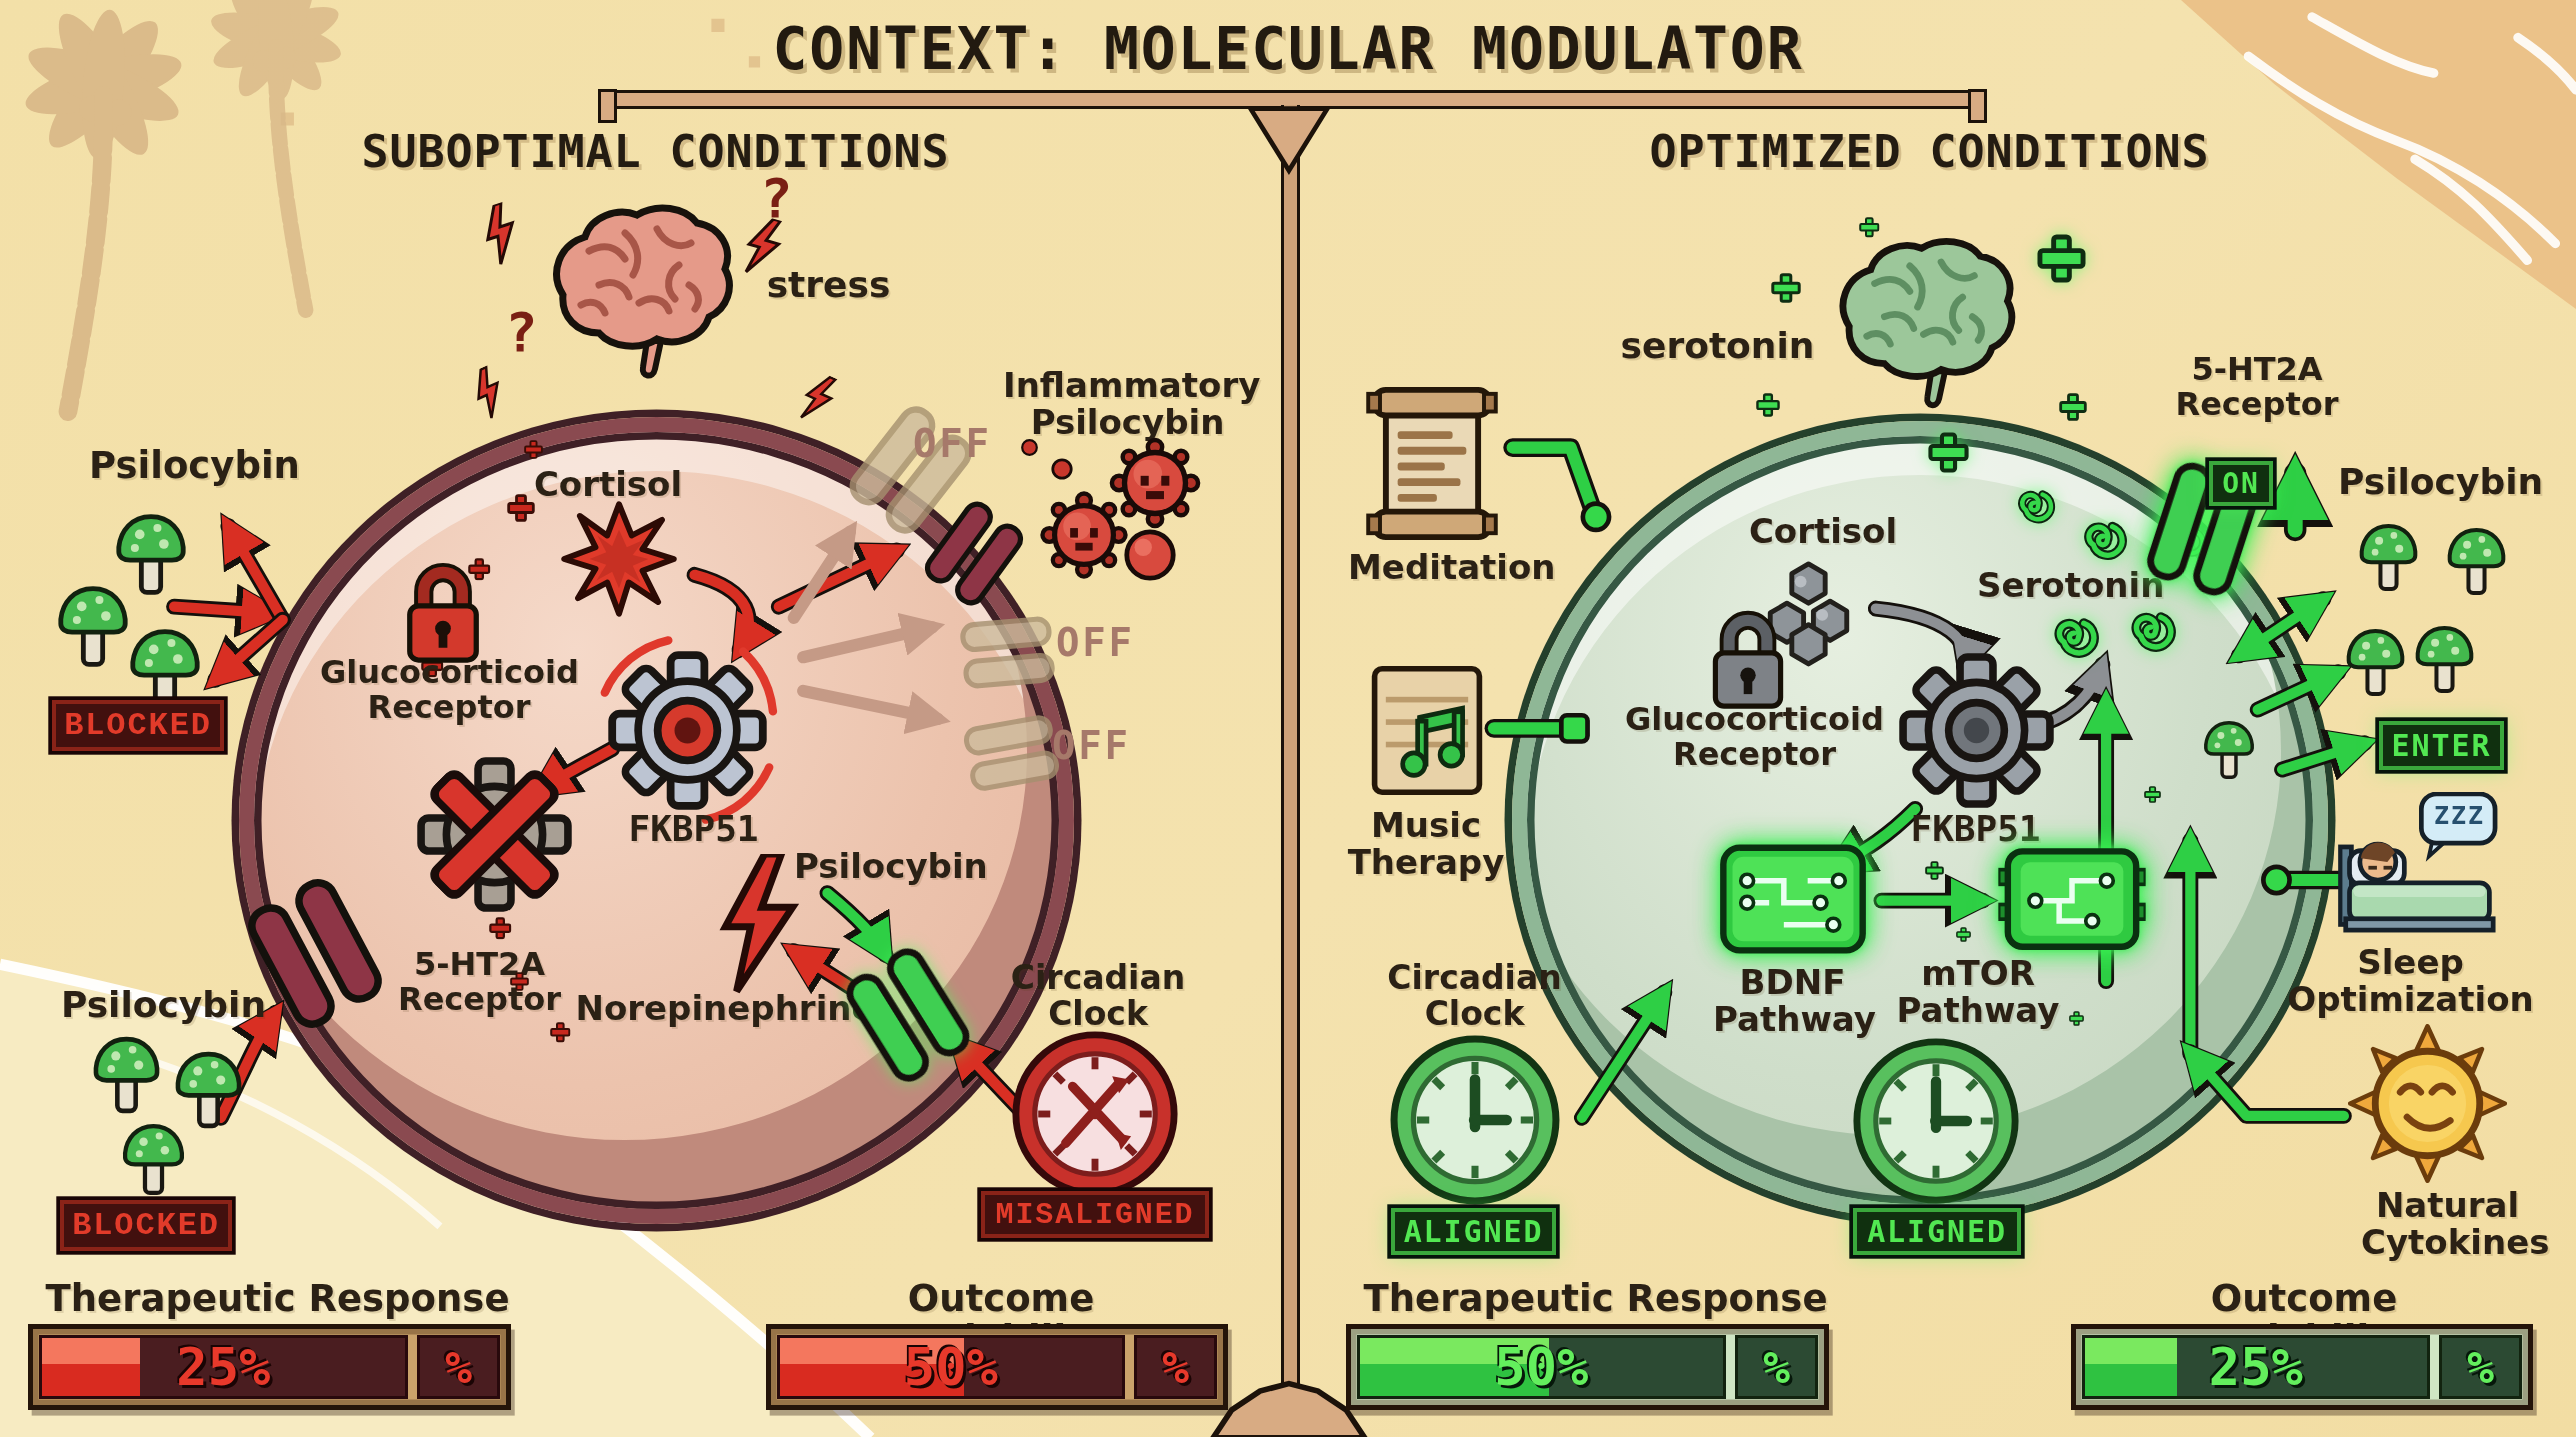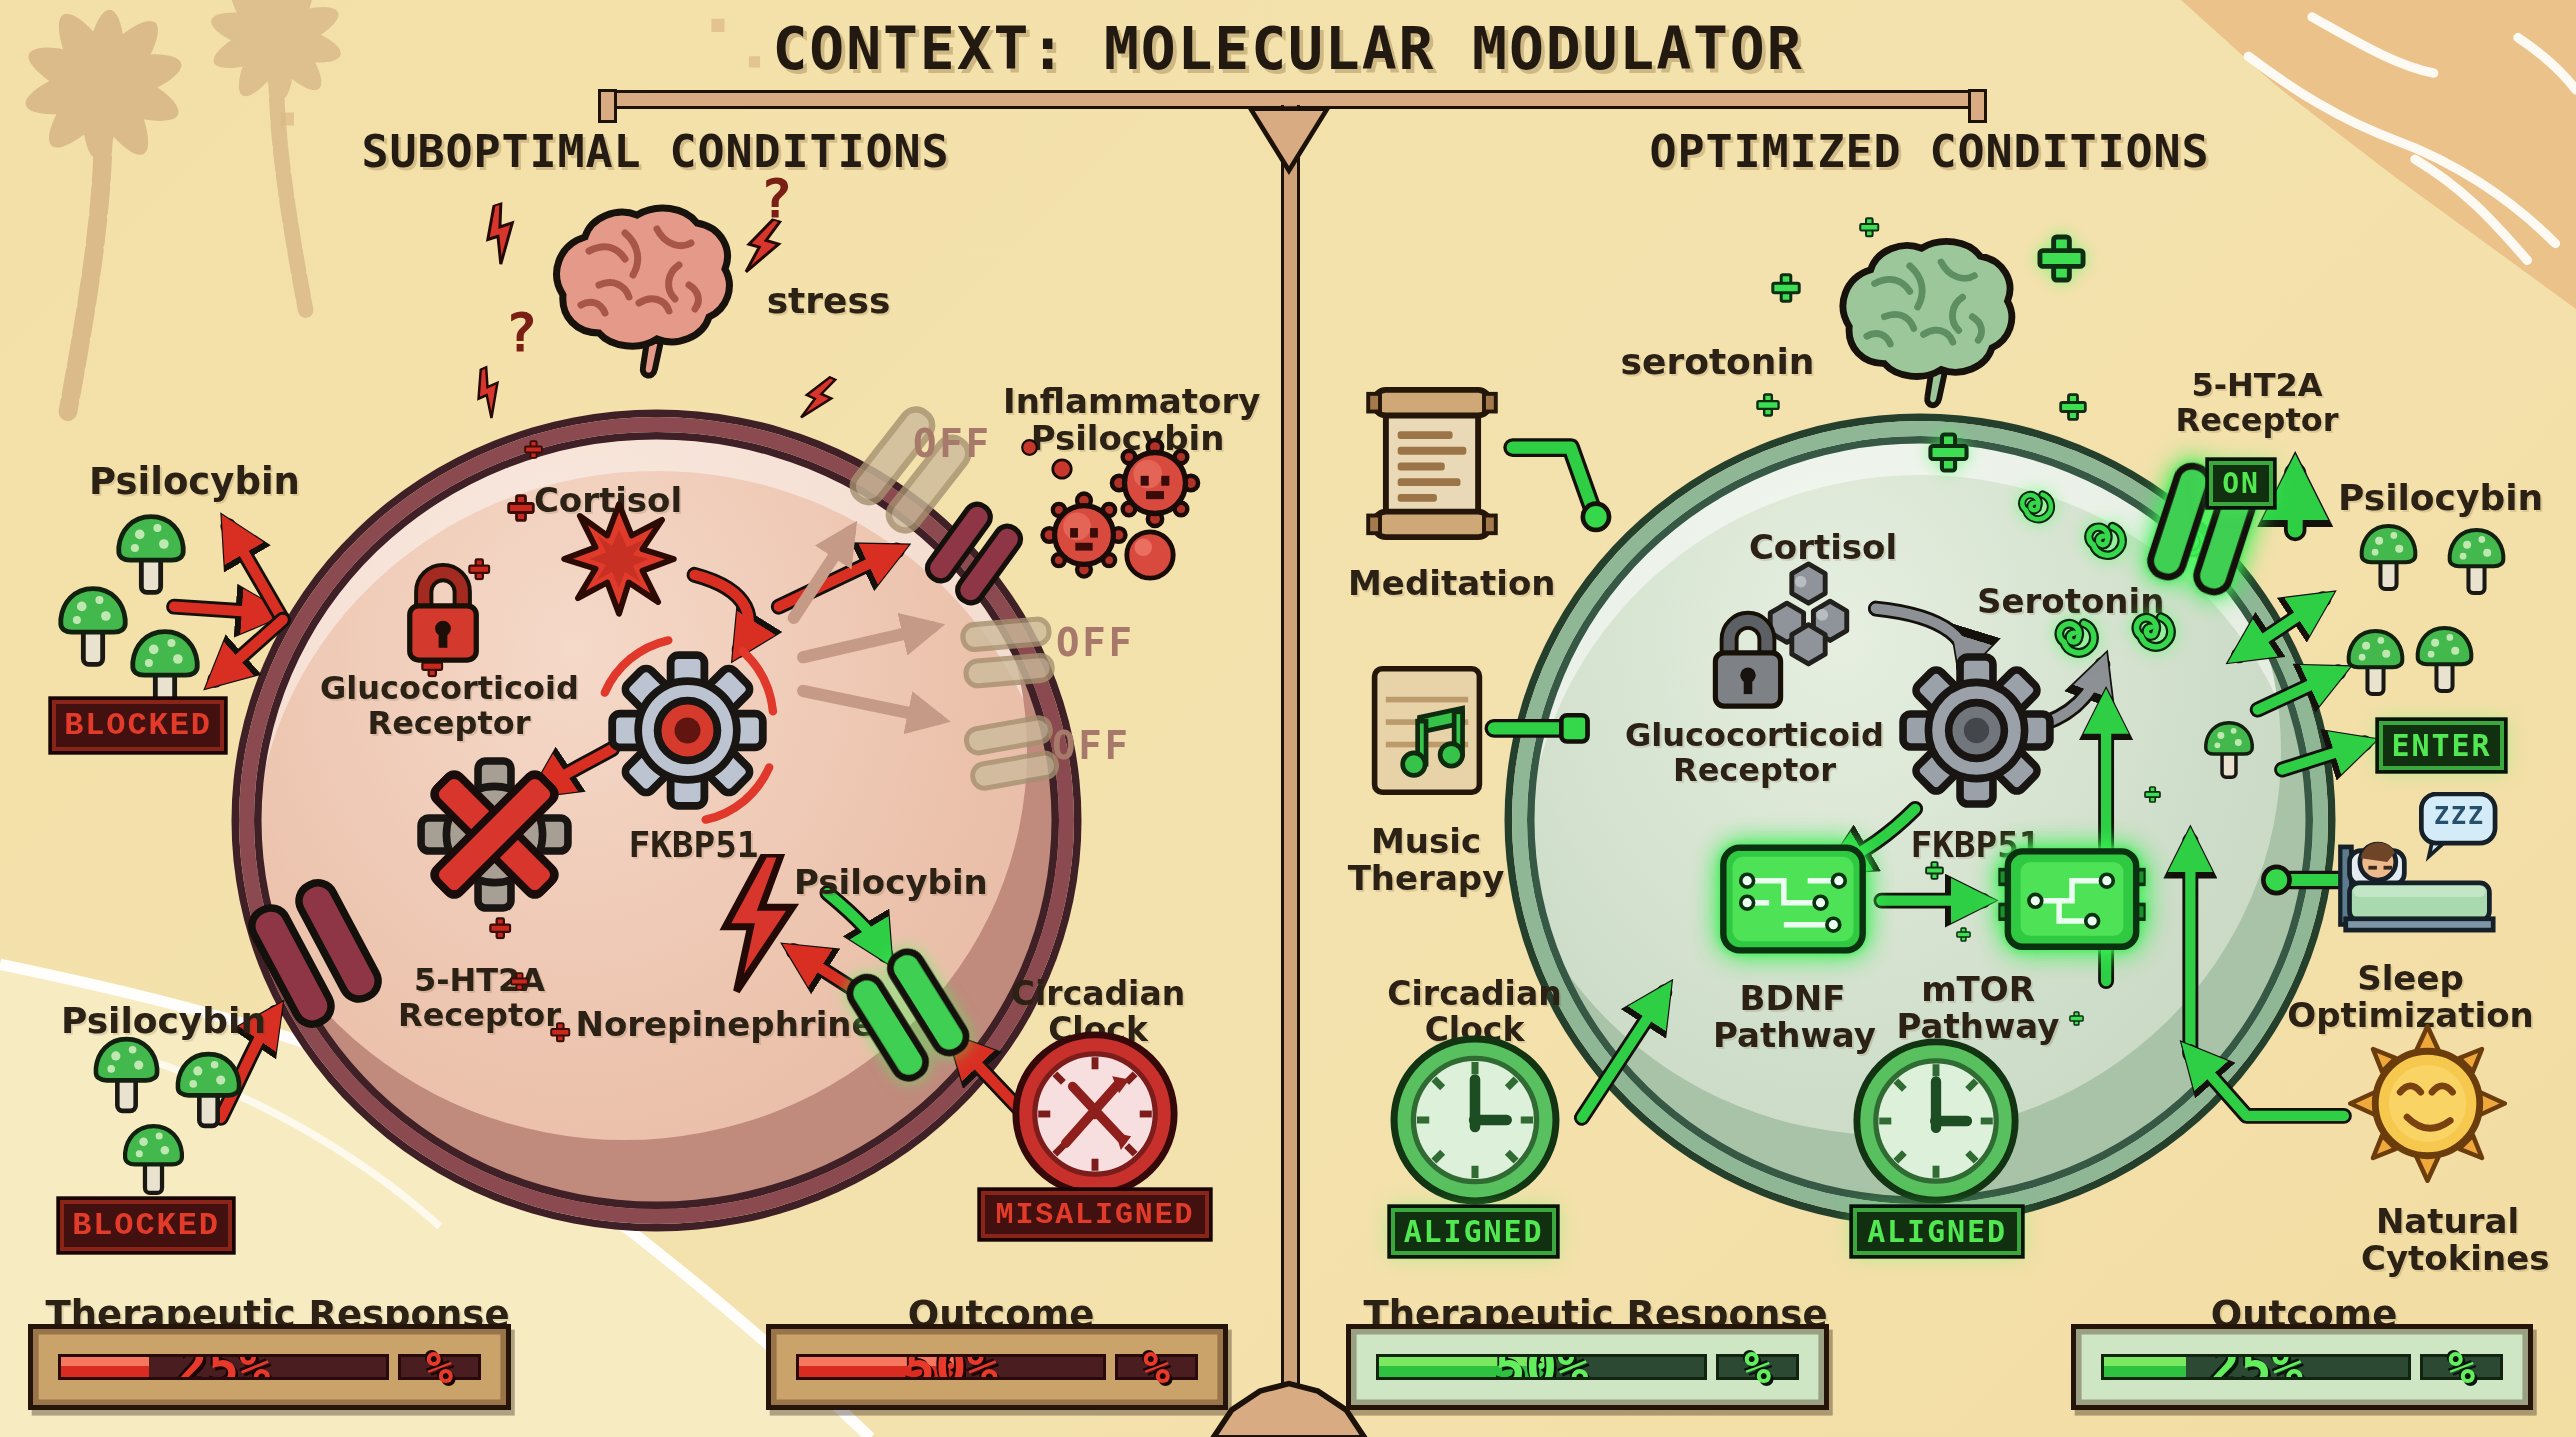--- a/index.html
+++ b/index.html
@@ -1,20 +1,20 @@
 <!DOCTYPE html>
 <html style="font-size:15px"><head>
 <meta charset="utf-8">
 <style>
   html,body{margin:0;padding:0;background:#d8c28c;}
   .stage{position:relative;width:2576px;height:1438px;overflow:hidden;margin:0 auto;
     background:linear-gradient(135deg,#f3e0a8 0%,#f4e2ae 55%,#f2dda3 100%);
     font-family:"DejaVu Sans",sans-serif;}
   .lbl{position:absolute;font:700 34px "DejaVu Sans",sans-serif;color:#2b2115;
-    text-align:center;line-height:1.1;text-shadow:1.9px 1.9px 0 rgba(90,60,20,.15);margin-top:16px;}
+    text-align:center;line-height:1.1;text-shadow:1.9px 1.9px 0 rgba(90,60,20,.15);}
   .mono{font-family:"DejaVu Sans Mono",monospace;}
   .title{position:absolute;left:0;right:0;top:15px;text-align:center;
     font:700 58px "DejaVu Sans Mono",monospace;letter-spacing:1.9px;color:#221a10;
     text-shadow:3.7px 3.7px 0 rgba(120,85,35,.30);}
   .panel-h{position:absolute;top:125px;width:711px;text-align:center;
     font:700 45px "DejaVu Sans Mono",monospace;letter-spacing:0.9px;color:#241c12;
     text-shadow:2.8px 2.8px 0 rgba(120,85,35,.25);}
   .underline{position:absolute;left:610px;top:90px;width:1359px;height:13px;
     background:#d8ab83;border:3.7px solid #1c120a;}
   .underline::before,.underline::after{content:"";position:absolute;top:-3.7px;width:13px;height:28px;
@@ -34,21 +34,21 @@
     box-shadow:0 0 0 7.5px #24402c, inset 0 0 0 7.5px #365844,
       inset -32px -69px 0 #a9c3a8, inset 0 39px 0 rgba(255,255,255,.5);}
   .badge{position:absolute;display:flex;align-items:center;justify-content:center;
     font:700 32px "DejaVu Sans Mono",monospace;letter-spacing:1.9px;border:4.7px solid;box-sizing:border-box;}
   .badge.red{background:#42100e;color:#e23b2a;border-color:#8a2318;box-shadow:0 0 0 3.7px #190505;font-family:Liberation Mono, monospace;}
   .badge.green{background:#10300f;color:#52e852;border-color:#3aa83c;
     box-shadow:0 0 0 3.7px #06140a,0 0 19px rgba(80,255,90,.5);}
   .off{position:absolute;font:700 39px "DejaVu Sans Mono",monospace;color:#a6796a;letter-spacing:2.8px;}
   .bar{position:absolute;height:86px;background:#caa36b;border:5.6px solid #241409;
     box-shadow:inset 0 0 0 5.6px rgba(60,30,10,.35),3.7px 5.6px 0 rgba(40,20,10,.35);
-    display:flex;gap:9.4px;padding:25px;box-sizing:border-box;}
+    display:flex;gap:9.4px;padding:6px;box-sizing:border-box;}
   .bar .track{flex:1;position:relative;overflow:hidden;}
   .bar .val{position:absolute;inset:0;display:flex;align-items:center;justify-content:center;
     font:700 52px "DejaVu Sans Mono",monospace;}
   .bar .fill{position:absolute;left:0;top:0;bottom:0;}
   .bar .unit{width:77px;display:flex;align-items:center;justify-content:center;
     font:700 45px "DejaVu Sans Mono",monospace;}
   .bar.red .track,.bar.red .unit{background:#4a1d20;border:3.7px solid #28090c;}
   .bar.red .fill{background:linear-gradient(#f4775e 0 45%,#d92b20 45% 100%);}
   .bar.red .val,.bar.red .unit{color:#e8392b;text-shadow:2.8px 2.8px 0 #1a0404,-1.9px -1.9px 0 #1a0404;}
   .bar.green{background:#cfe6c4;}

